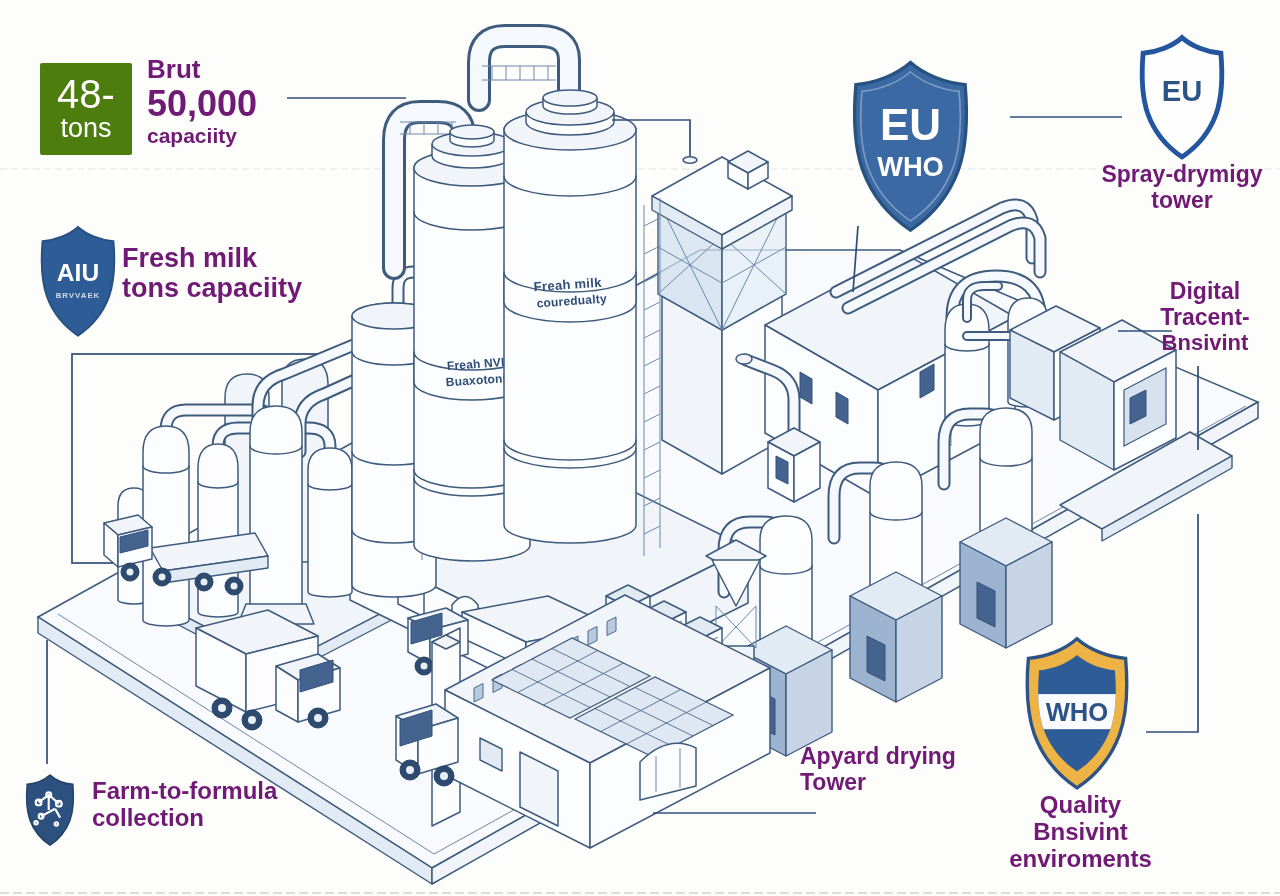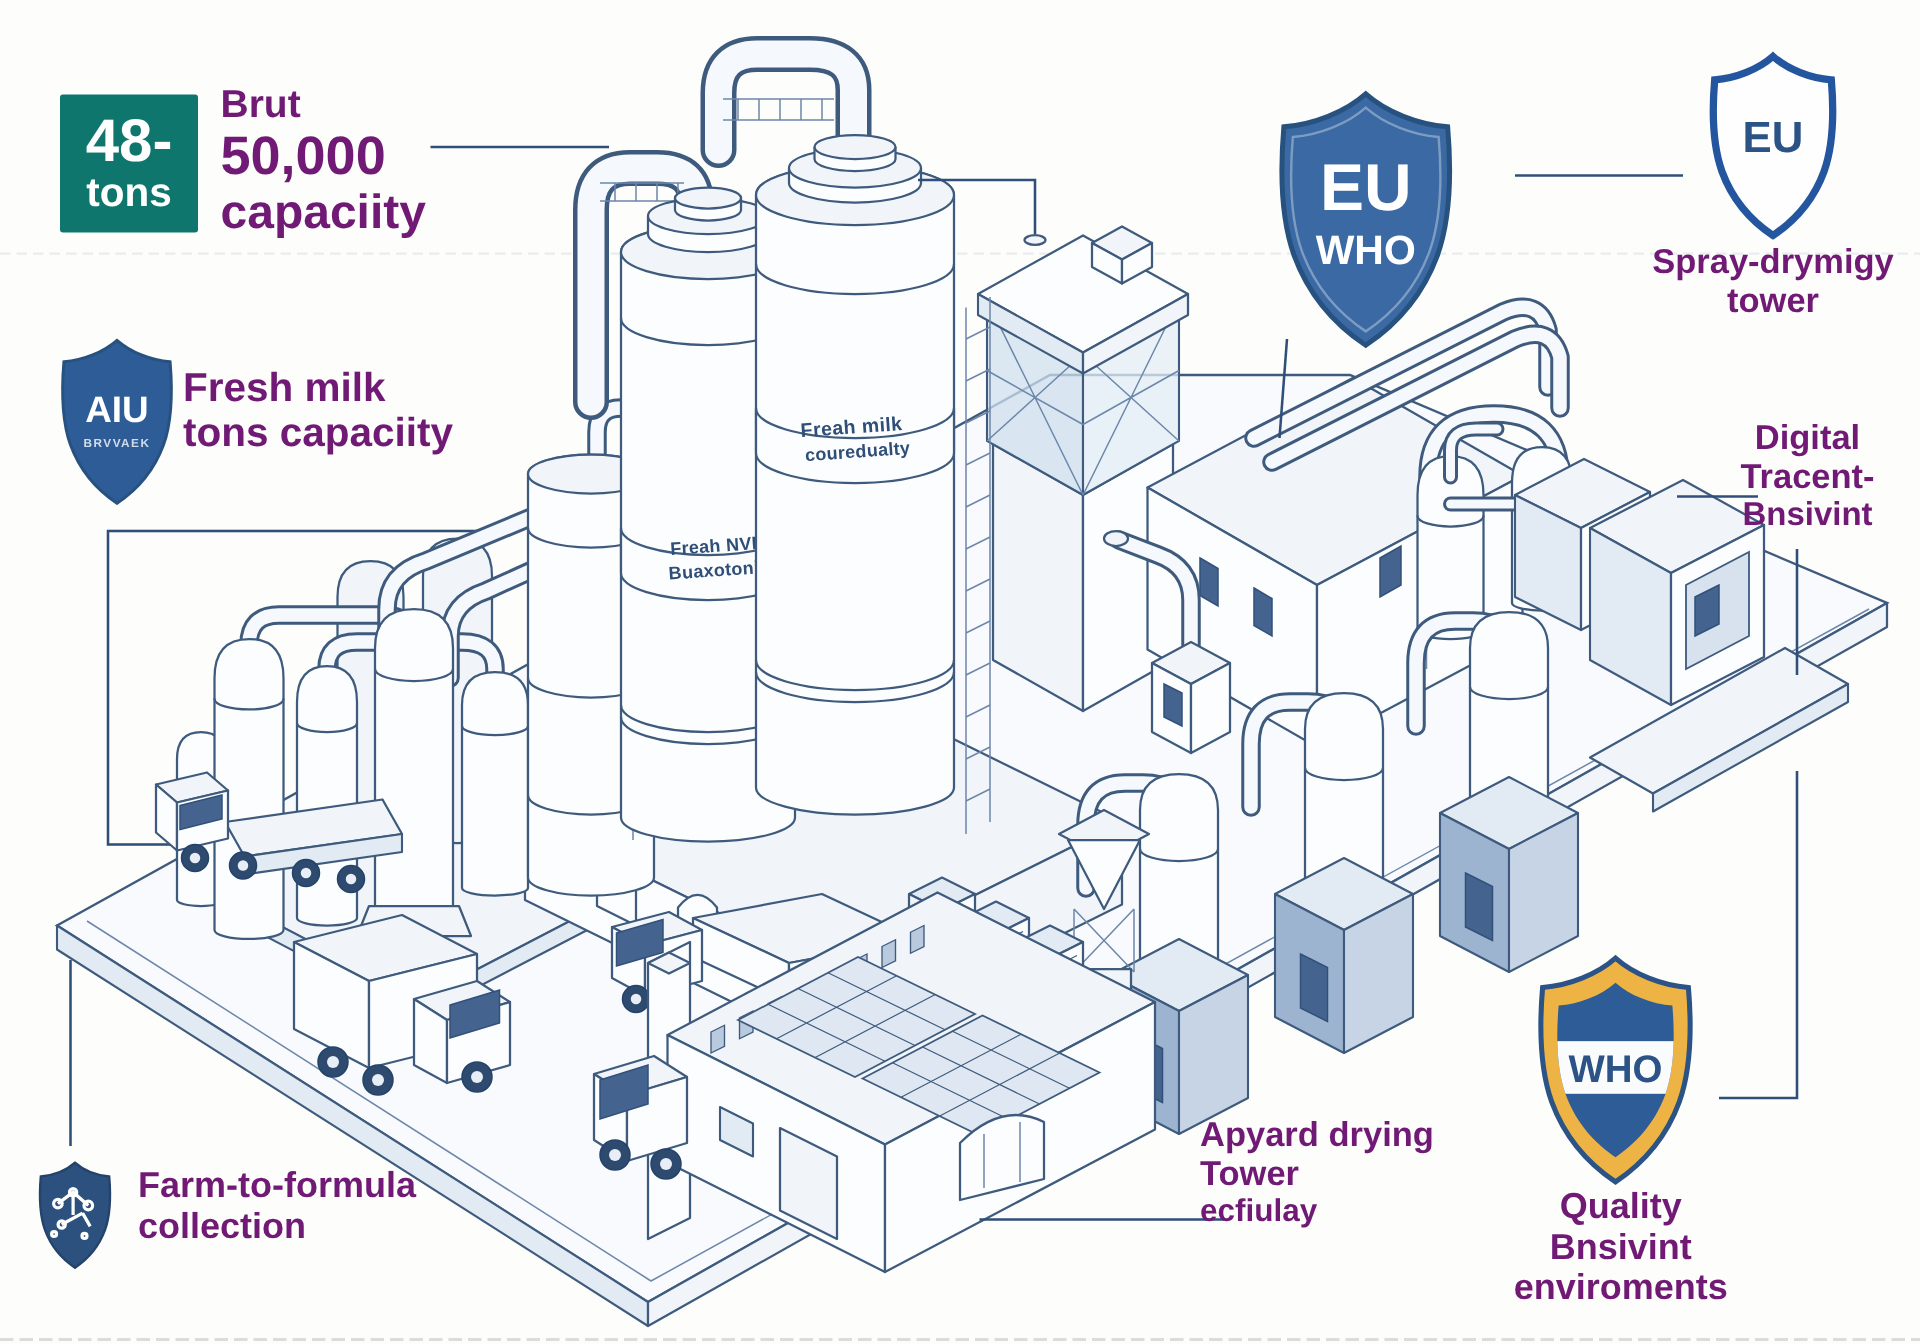--- a/index.html
+++ b/index.html
@@ -26,27 +26,27 @@
   .PI{fill:none;stroke:#f5f8fc;stroke-width:18;stroke-linecap:round;stroke-linejoin:round}
   .mo{fill:none;stroke:#3e5b7d;stroke-width:10;stroke-linecap:round;stroke-linejoin:round}
   .mi{fill:none;stroke:#f5f8fc;stroke-width:6;stroke-linecap:round;stroke-linejoin:round}
   .lead{fill:none;stroke:#2f4e78;stroke-width:1.7}
   .grid{stroke:#3e5b7d;stroke-width:.8;fill:none}
   .stext{fill:#2f4e78;font:600 13px "Liberation Sans",sans-serif;letter-spacing:.3px}
   .stext2{fill:#2f4e78;font:600 12px "Liberation Sans",sans-serif;letter-spacing:.2px}
 
   
   .lbl{position:absolute;color:#701a75;font-weight:700;line-height:1.12;z-index:5}
-  .stat-square{position:absolute;left:40px;top:63px;width:92px;height:92px;background:#0f766e;
+  .stat-square{position:absolute;left:40px;top:63px;width:92px;height:92px;background:#4d7c0f;
     color:#fff;display:flex;flex-direction:column;align-items:center;justify-content:center;
-    font-weight:700;z-index:5;border-radius:2px}
+    font-weight:400;z-index:5;border-radius:2px}
   .stat-square .l1{font-size:40px;line-height:1}
   .stat-square .l2{font-size:27px;line-height:1.1}
   .brut{left:147px;top:55px}
-  .brut .a{font-size:26px}.brut .b{font-size:36px}.brut .c{font-size:32px}
+  .brut .a{font-size:26px}.brut .b{font-size:36px}.brut .c{font-size:21px}
   .freshmilk{left:122px;top:243px;font-size:27px}
   .caption-eu{left:1082px;top:162px;width:200px;text-align:center;font-size:23px}
   .digital{left:1135px;top:279px;width:140px;text-align:center;font-size:23px}
   .digital .small{font-size:22px;font-weight:600}
   .quality{left:998px;top:792px;width:165px;text-align:center;font-size:24px}
   .apyard{left:800px;top:744px;width:220px;text-align:left;font-size:23px}
   .apyard .small{font-size:21px}
   .farm{left:92px;top:778px;font-size:24px}
   .badge{position:absolute;z-index:5}
 </style>
@@ -448,21 +448,20 @@
   <text x="50" y="66" text-anchor="middle" font-size="19" font-weight="bold" fill="#2b5386" font-family="Liberation Sans, sans-serif">WHO</text>
 </svg>
 
 <div class="lbl quality">
   <div>Quality Bnsivint</div>
   <div>enviroments</div>
 </div>
 
 <div class="lbl apyard">
   <div>Apyard drying Tower</div>
-  <div class="small">ecfiulay</div>
 </div>
 
 <svg class="badge" style="left:18px;top:772px" width="64" height="76" viewBox="0 0 100 120">
   <path d="M50 5 C41 13 27 18.5 14 19.5 C12 43 13.5 62 18.5 76 C25.5 95 38 107.5 50 115.5 C62 107.5 74.5 95 81.5 76 C86.5 62 88 43 86 19.5 C73 18.5 59 13 50 5 Z" fill="#2c517e" stroke="#24436a" stroke-width="2.5"></path>
   <g stroke="#ffffff" stroke-width="3.4" fill="none">
     <path d="M32,48 L48,36 L64,50 M48,36 V60 M36,70 L58,58 M58,58 L66,72"></path>
     <circle cx="32" cy="48" r="4.5"></circle>
         <circle cx="64" cy="50" r="4.5"></circle>
     <circle cx="36" cy="70" r="3.8"></circle>
         <circle cx="48" cy="36" r="3.8"></circle>

